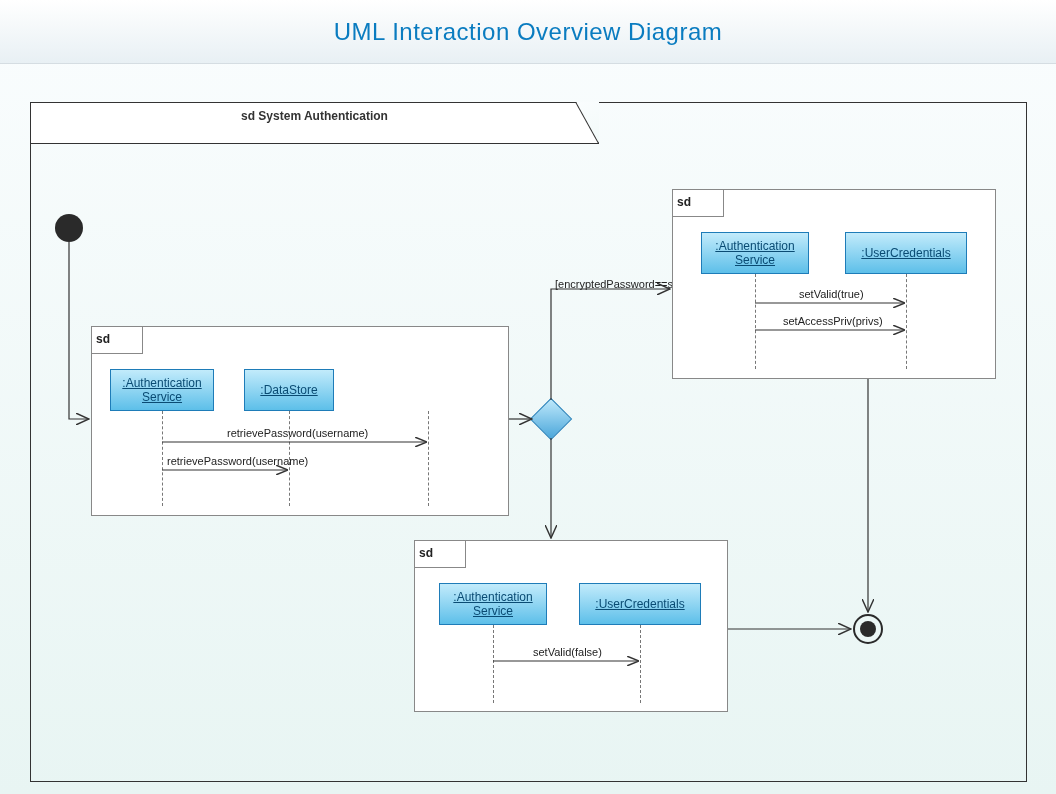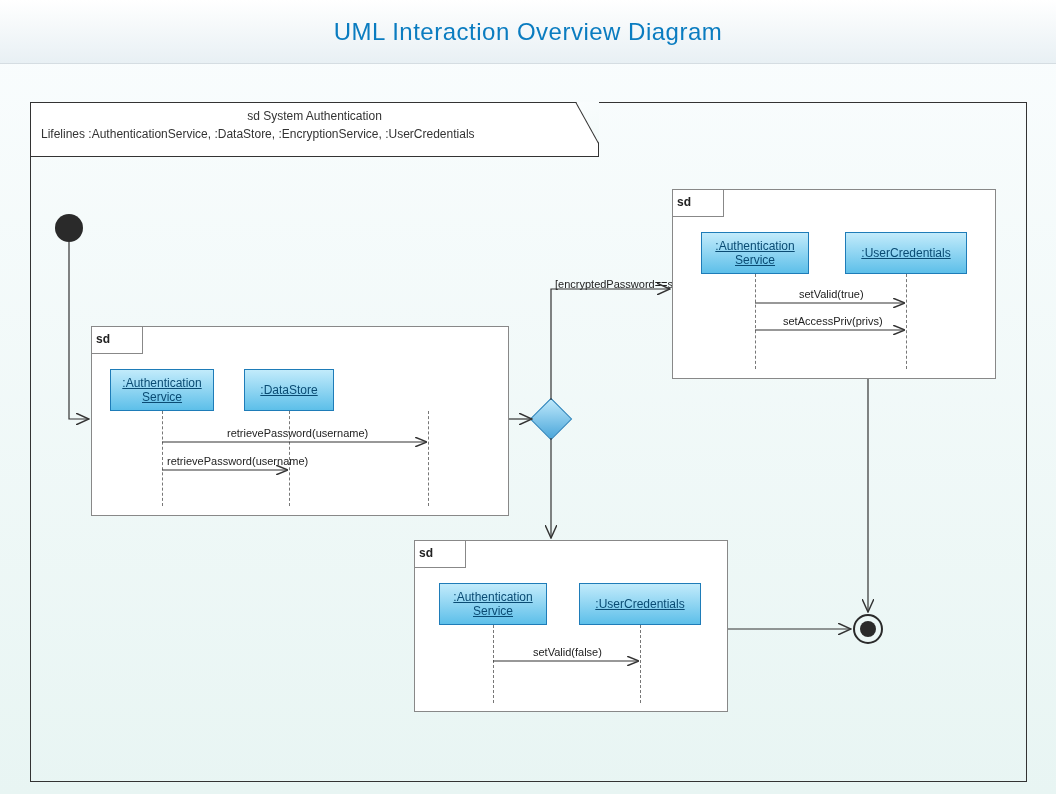--- a/index.html
+++ b/index.html
@@ -38,27 +38,28 @@
     width: 997px;
     height: 680px;
     border: 1px solid #333;
     background: transparent;
   }
   .main-frame-header {
     position: absolute;
     left: -1px;
     top: -1px;
     width: 569px;
-    height: 55px;
+    height: 42px;
     border: 1px solid #333;
     background: #fff;
     padding: 4px 10px;
     font-size: 12px;
     color: #333;
     line-height: 1.5;
+    font-weight: bold;
   }
   .main-frame-header::after {
     content: "";
     position: absolute;
     right: -1px;
     top: -1px;
     width: 0; height: 0;
     border-style: solid;
     border-width: 0 22px 45px 0;
     border-color: transparent transparent transparent transparent;
@@ -176,21 +177,20 @@
 
 <div class="title-bar">
   <div class="title-text">UML Interaction Overview Diagram</div>
 </div>
 
 <div class="canvas">
 
   <div class="main-frame">
     <div class="main-frame-header">
       <div style="text-align:center;">sd System Authentication</div>
-      <div>Lifelines :AuthenticationService, :DataStore, :EncryptionService, :UserCredentials</div>
       <div class="hdr-cut"></div>
     </div>
   </div>
 
   <div class="initial-node" style="left:55px; top:150px;"></div>
 
   <div class="sd-frame" style="left:91px; top:262px; width:418px; height:190px;">
     <div class="sd-tab" style="width:52px;">
       <span>sd</span>
     </div>

